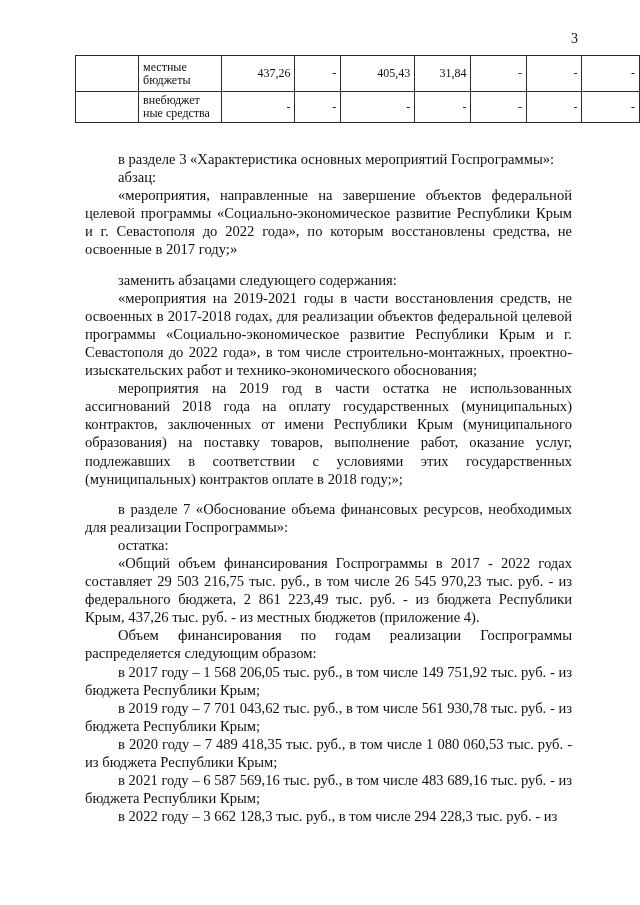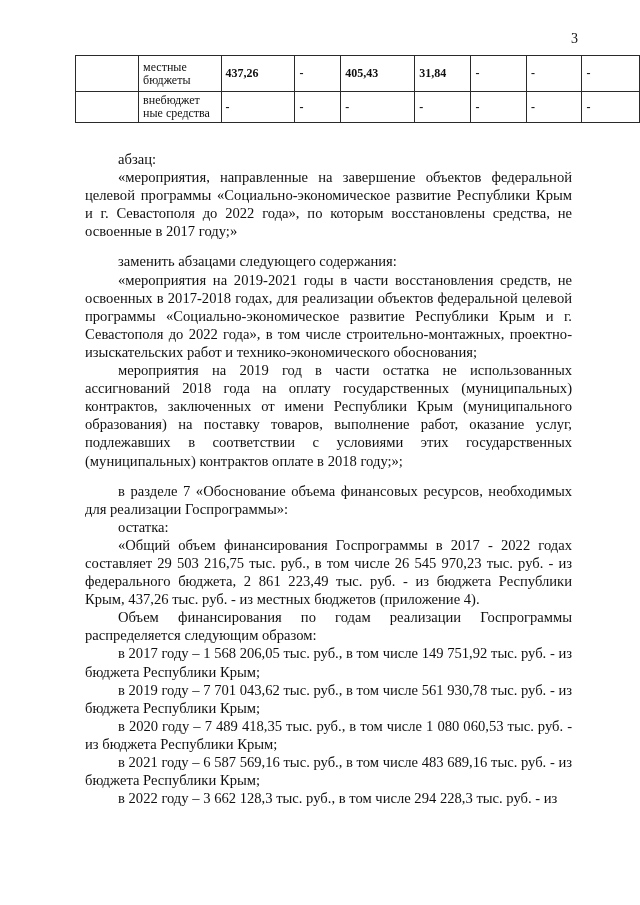--- a/index.html
+++ b/index.html
@@ -32,21 +32,21 @@
     font-size: 12px;
   }
   table.budget-table td {
     border: 1px solid #2a2a2a;
     padding: 2px 4px;
     vertical-align: middle;
     overflow: hidden;
   }
   td.cell-empty  { width: 56px; }
   td.cell-label  { width: 74px; text-align: left; line-height: 13px; }
-  td.cell-value  { text-align: left; font-weight: bold; }
+  td.cell-value  { text-align: right; }
   td.v1 { width: 66px; }
   td.v2 { width: 38px; }
   td.v3 { width: 66px; }
   td.v4 { width: 48px; }
   td.v5 { width: 48px; }
   td.v6 { width: 48px; }
   td.v7 { width: 50px; }
   tr.row-tall  { height: 36px; margin-top: 16px; }
   tr.row-short { height: 28px; }
 
@@ -95,20 +95,21 @@
         <td class="cell-value v3">-</td>
         <td class="cell-value v4">-</td>
         <td class="cell-value v5">-</td>
         <td class="cell-value v6">-</td>
         <td class="cell-value v7">-</td>
       </tr>
     </tbody>
   </table>
 
   <div class="doc-body">
+    <p class="para">в разделе 3 «Характеристика основных мероприятий Госпрограммы»:</p>
     <p class="para">абзац:</p>
     <p class="para">«мероприятия, направленные на завершение объектов федеральной целевой программы «Социально-экономическое развитие Республики Крым и г. Севастополя до 2022 года», по которым восстановлены средства, не освоенные в 2017 году;»</p>
     <p class="para gap">заменить абзацами следующего содержания:</p>
     <p class="para">«мероприятия на 2019-2021 годы в части восстановления средств, не освоенных в 2017-2018 годах, для реализации объектов федеральной целевой программы «Социально-экономическое развитие Республики Крым и г. Севастополя до 2022 года», в том числе строительно-монтажных, проектно-изыскательских работ и технико-экономического обоснования;</p>
     <p class="para">мероприятия на 2019 год в части остатка не использованных ассигнований 2018 года на оплату государственных (муниципальных) контрактов, заключенных от имени Республики Крым (муниципального образования) на поставку товаров, выполнение работ, оказание услуг, подлежавших в соответствии с условиями этих государственных (муниципальных) контрактов оплате в 2018 году;»;</p>
     <p class="para gap">в разделе 7 «Обоснование объема финансовых ресурсов, необходимых для реализации Госпрограммы»:</p>
     <p class="para">остатка:</p>
     <p class="para">«Общий объем финансирования Госпрограммы в 2017 - 2022 годах составляет 29 503 216,75 тыс. руб., в том числе 26 545 970,23 тыс. руб. - из федерального бюджета, 2 861 223,49 тыс. руб. - из бюджета Республики Крым, 437,26 тыс. руб. - из местных бюджетов (приложение 4).</p>
     <p class="para">Объем финансирования по годам реализации Госпрограммы распределяется следующим образом:</p>
     <p class="para">в 2017 году – 1 568 206,05 тыс. руб., в том числе 149 751,92 тыс. руб. - из бюджета Республики Крым;</p>

